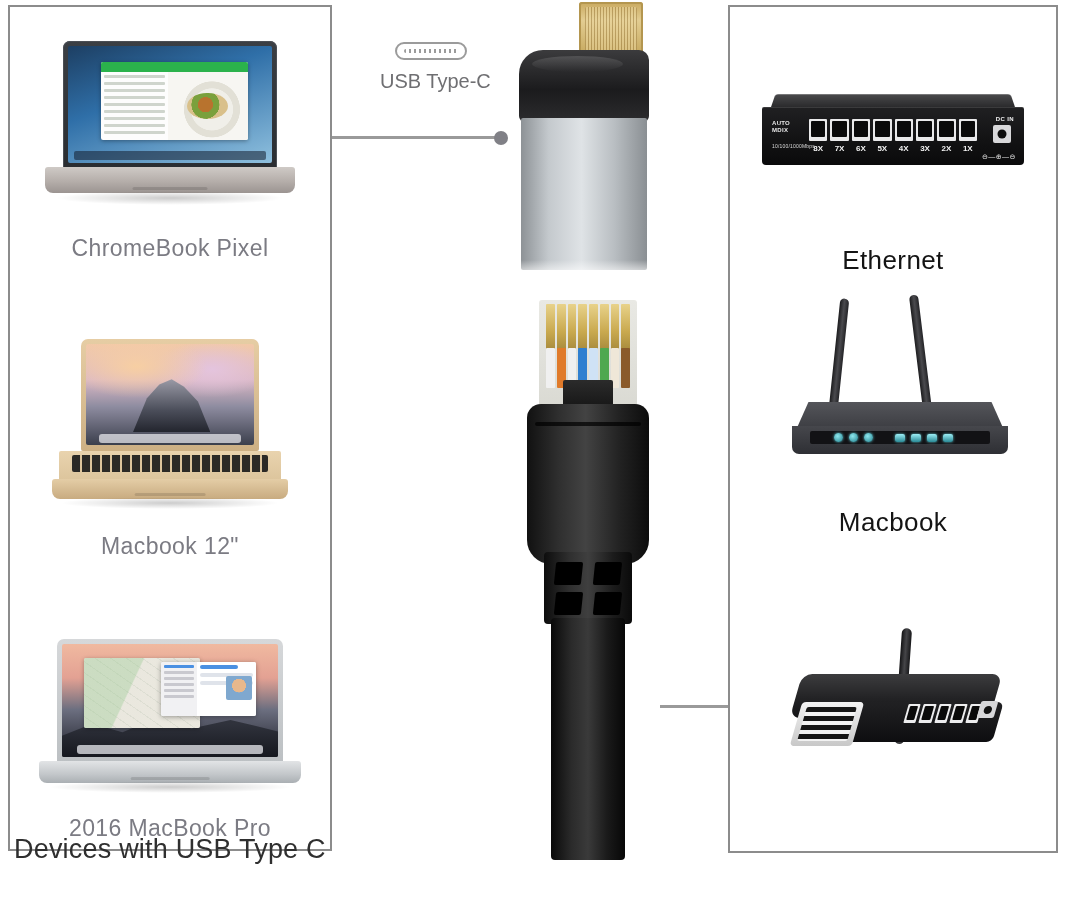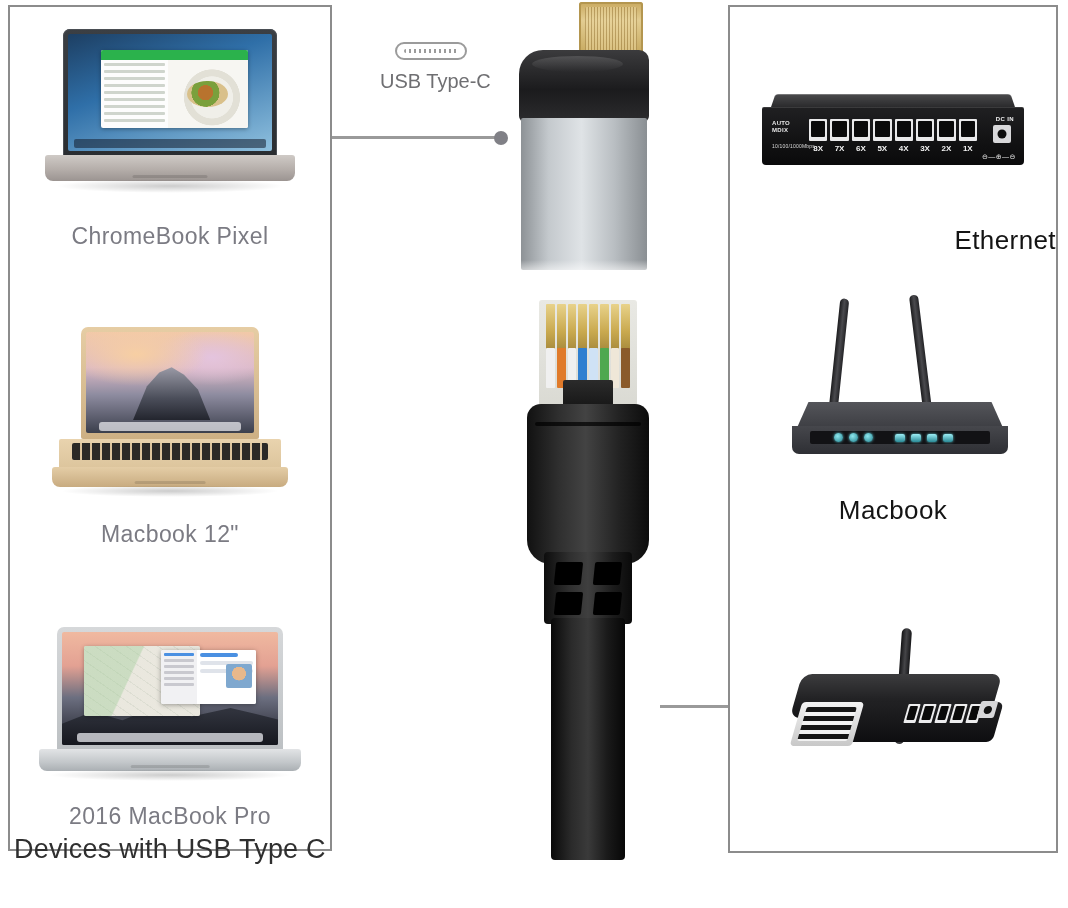--- a/index.html
+++ b/index.html
@@ -21,21 +21,21 @@
   #right-panel { left: 728px; top: 5px;  width: 330px; height: 848px; }
 
   .panel-caption {
     position: absolute;
     left: 14px; top: 834px;
     font-size: 27px; color: #2f2f2f; letter-spacing: .2px;
     white-space: nowrap;
   }
 
   
-  .device-cell { position: absolute; left: 0; width: 100%; text-align: center; }
+  .device-cell { position: absolute; left: 0; width: 100%; text-align: center; margin-top: 12px; }
   .device-label {
     font-size: 23px; color: #7b7b83; letter-spacing: .4px; white-space: nowrap;
   }
   .device-label.dark { color: #141414; font-size: 26px; font-weight: 400; }
 
   
   .wire { position: absolute; background: #9a9a9a; }
   .wire-dot {
     position: absolute; width: 14px; height: 14px; border-radius: 50%;
     background: #808086;
@@ -569,21 +569,21 @@
       <i></i>
         <i></i>
         <i></i>
         <i></i>
     </div>
     <div id="rj45-cable"></div>
   </div>
 
   <div class="panel" id="right-panel">
 
-    <div class="device-cell" style="top:84px;text-align:right;">
+    <div class="device-cell" style="top:92px;">
       <div style="height:96px;"></div>
       <div class="device-label dark" style="margin-top:38px;">Ethernet</div>
     </div>
 
     <div class="device-cell" style="top:286px;">
       <div style="height:178px;"></div>
       <div class="device-label dark" style="margin-top:24px;">Macbook</div>
     </div>
 
 

